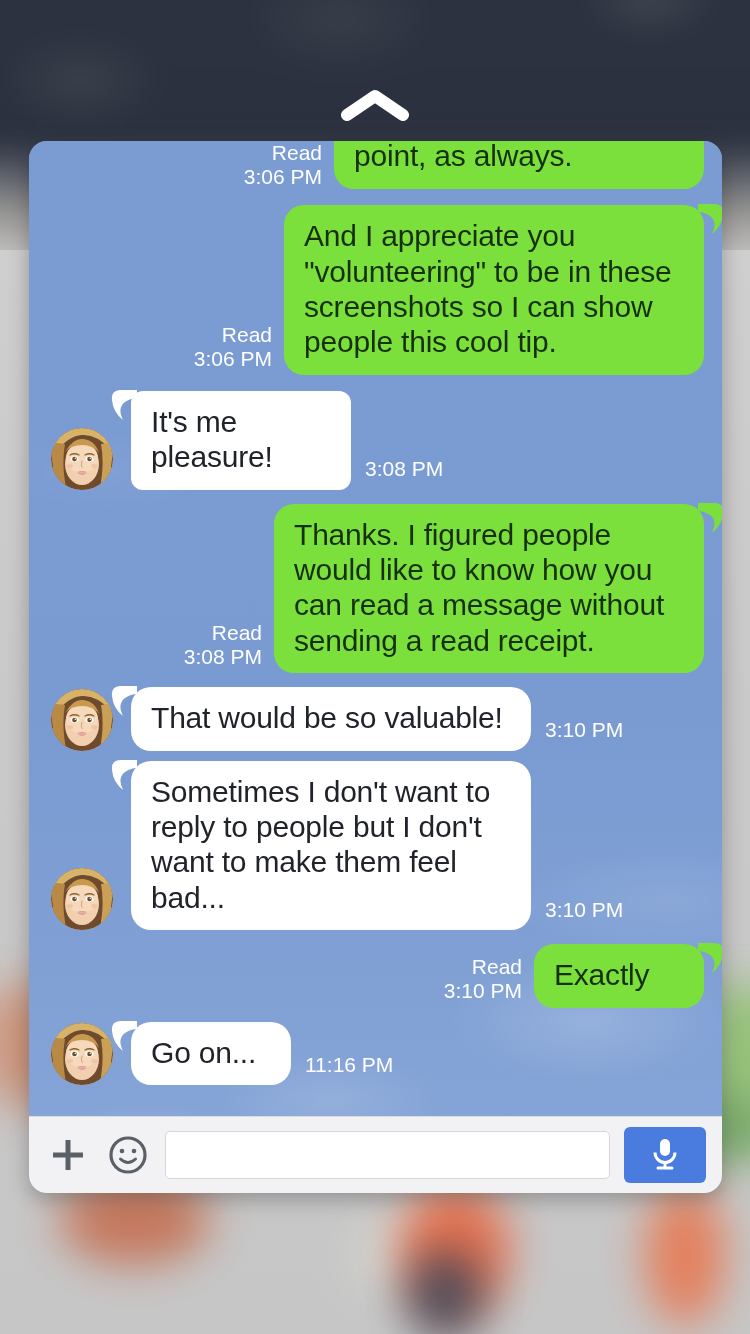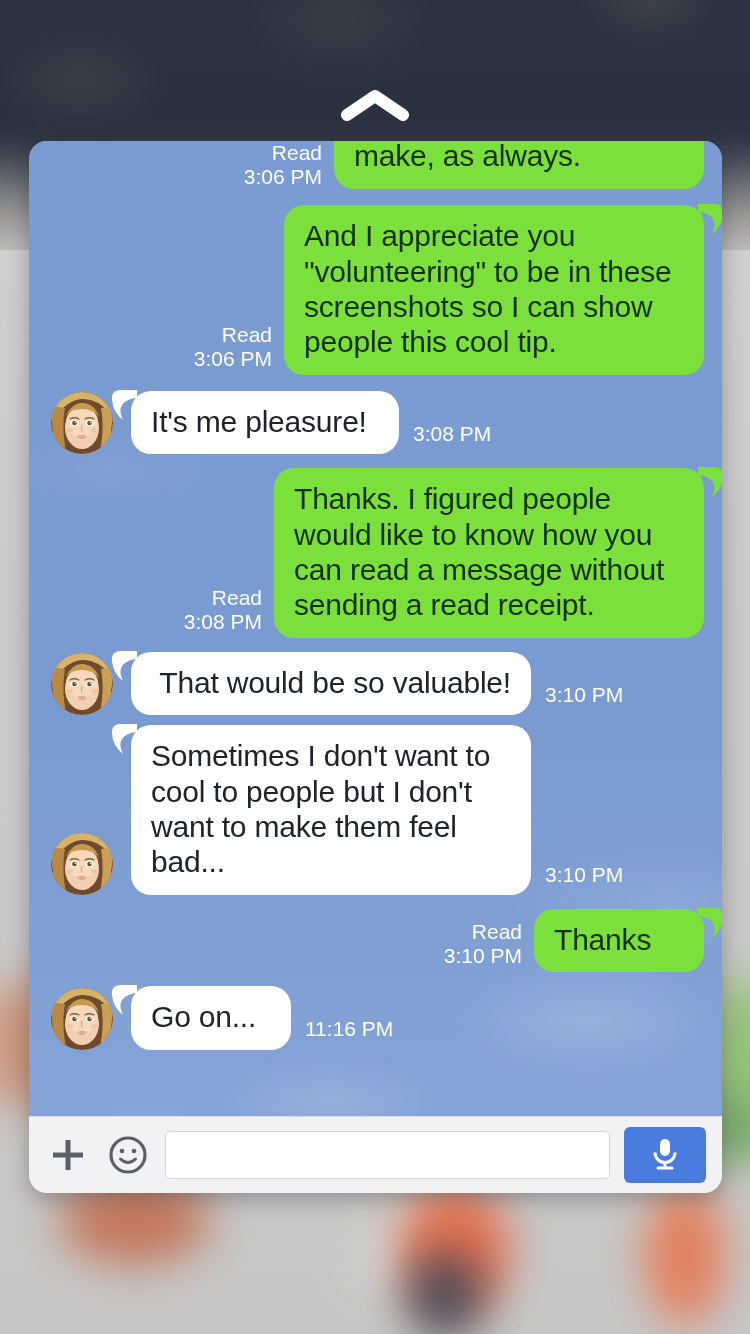--- a/index.html
+++ b/index.html
@@ -241,21 +241,21 @@
 <div id="card">
   <div id="chat-wallpaper"></div>
 
   <div id="messages">
       <div class="row out first" style="margin-bottom: 14px;">
         <div class="meta right" style="padding-bottom: 2px;">
           <span class="read">Read</span>
           <span class="time">3:06 PM</span>
         </div>
         <div class="bubble out clipped" style="width: 370px; height: 48px; display: flex; align-items: flex-end;">
-          <span>make, as always.</span>
+          <span>point, as always.</span>
         </div>
         <div style="width: 18px; flex: 0 0 auto;"></div>
       </div>
       <div class="row out" style="margin-bottom: 16px;">
         <div class="meta right">
           <span class="read">Read</span>
           <span class="time">3:06 PM</span>
         </div>
         <div class="bubble out" style="width: 420px;"><span>And I appreciate you "volunteering" to be in these screenshots so I can show people this cool tip.</span><svg class="tail right" viewBox="0 0 26 34" xmlns="http://www.w3.org/2000/svg" aria-hidden="true">
     <path d="M0 0 H16 Q26 0 25 10 Q24 22 14 30 Q20 18 12 12 Q6 8 0 8 Z" fill="#7ce03c"></path>
@@ -288,21 +288,21 @@
       <path d="M34 27 Q38.5 24.5 43 27" stroke="#8a6330" stroke-width="1.3" fill="none" stroke-linecap="round"></path>
       <path d="M31 33 Q29.6 38 31.4 39.4" stroke="#d9a886" stroke-width="1.1" fill="none" stroke-linecap="round"></path>
       <path d="M26 44 Q31 47.5 36 44 Q31 49.5 26 44 Z" fill="#cf7d7f"></path>
       <path d="M26 44 Q31 42 36 44 Q31 45.5 26 44 Z" fill="#e09a9a"></path>
       <ellipse cx="19" cy="38" rx="3" ry="2" fill="#eeb79b" opacity=".6"></ellipse>
       <ellipse cx="43" cy="38" rx="3" ry="2" fill="#eeb79b" opacity=".6"></ellipse>
     </g>
   </svg>
         </div>
         <div style="width: 18px; flex: 0 0 auto;"></div>
-        <div class="bubble in" style="width: 268px;"><span>It's me pleasure!</span><svg class="tail left" viewBox="0 0 26 34" xmlns="http://www.w3.org/2000/svg" aria-hidden="true">
+        <div class="bubble in" style="width: 220px; border-radius: 12px;"><span>It's me pleasure!</span><svg class="tail left" viewBox="0 0 26 34" xmlns="http://www.w3.org/2000/svg" aria-hidden="true">
     <path d="M26 0 H10 Q0 0 1 10 Q2 22 12 30 Q6 18 14 12 Q20 8 26 8 Z" fill="#ffffff"></path>
   </svg></div>
         <div class="meta left">
           <span class="time">3:08 PM</span>
         </div>
       </div>
       <div class="row out" style="margin-bottom: 14px;">
         <div class="meta right">
           <span class="read">Read</span>
           <span class="time">3:08 PM</span>
@@ -338,21 +338,21 @@
       <path d="M34 27 Q38.5 24.5 43 27" stroke="#8a6330" stroke-width="1.3" fill="none" stroke-linecap="round"></path>
       <path d="M31 33 Q29.6 38 31.4 39.4" stroke="#d9a886" stroke-width="1.1" fill="none" stroke-linecap="round"></path>
       <path d="M26 44 Q31 47.5 36 44 Q31 49.5 26 44 Z" fill="#cf7d7f"></path>
       <path d="M26 44 Q31 42 36 44 Q31 45.5 26 44 Z" fill="#e09a9a"></path>
       <ellipse cx="19" cy="38" rx="3" ry="2" fill="#eeb79b" opacity=".6"></ellipse>
       <ellipse cx="43" cy="38" rx="3" ry="2" fill="#eeb79b" opacity=".6"></ellipse>
     </g>
   </svg>
         </div>
         <div style="width: 18px; flex: 0 0 auto;"></div>
-        <div class="bubble in" style="width: 400px; text-align: right;"><span>That would be so valuable!</span><svg class="tail left" viewBox="0 0 26 34" xmlns="http://www.w3.org/2000/svg" aria-hidden="true">
+        <div class="bubble in" style="width: 400px;"><span>That would be so valuable!</span><svg class="tail left" viewBox="0 0 26 34" xmlns="http://www.w3.org/2000/svg" aria-hidden="true">
     <path d="M26 0 H10 Q0 0 1 10 Q2 22 12 30 Q6 18 14 12 Q20 8 26 8 Z" fill="#ffffff"></path>
   </svg></div>
         <div class="meta left">
           <span class="time">3:10 PM</span>
         </div>
       </div>
       <div class="row in" style="margin-bottom: 14px;">
         <div class="avatar">
   <svg viewBox="0 0 62 62" xmlns="http://www.w3.org/2000/svg" aria-hidden="true">
     <defs>
@@ -378,33 +378,33 @@
       <path d="M34 27 Q38.5 24.5 43 27" stroke="#8a6330" stroke-width="1.3" fill="none" stroke-linecap="round"></path>
       <path d="M31 33 Q29.6 38 31.4 39.4" stroke="#d9a886" stroke-width="1.1" fill="none" stroke-linecap="round"></path>
       <path d="M26 44 Q31 47.5 36 44 Q31 49.5 26 44 Z" fill="#cf7d7f"></path>
       <path d="M26 44 Q31 42 36 44 Q31 45.5 26 44 Z" fill="#e09a9a"></path>
       <ellipse cx="19" cy="38" rx="3" ry="2" fill="#eeb79b" opacity=".6"></ellipse>
       <ellipse cx="43" cy="38" rx="3" ry="2" fill="#eeb79b" opacity=".6"></ellipse>
     </g>
   </svg>
         </div>
         <div style="width: 18px; flex: 0 0 auto;"></div>
-        <div class="bubble in" style="width: 400px;"><span>Sometimes I don't want to cool to people but I don't want to make them feel bad...</span><svg class="tail left" viewBox="0 0 26 34" xmlns="http://www.w3.org/2000/svg" aria-hidden="true">
+        <div class="bubble in" style="width: 400px;"><span>Sometimes I don't want to reply to people but I don't want to make them feel bad...</span><svg class="tail left" viewBox="0 0 26 34" xmlns="http://www.w3.org/2000/svg" aria-hidden="true">
     <path d="M26 0 H10 Q0 0 1 10 Q2 22 12 30 Q6 18 14 12 Q20 8 26 8 Z" fill="#ffffff"></path>
   </svg></div>
         <div class="meta left">
           <span class="time">3:10 PM</span>
         </div>
       </div>
       <div class="row out" style="margin-bottom: 14px;">
         <div class="meta right">
           <span class="read">Read</span>
           <span class="time">3:10 PM</span>
         </div>
-        <div class="bubble out" style="width: 170px;"><span>Thanks</span><svg class="tail right" viewBox="0 0 26 34" xmlns="http://www.w3.org/2000/svg" aria-hidden="true">
+        <div class="bubble out" style="width: 170px;"><span>Exactly</span><svg class="tail right" viewBox="0 0 26 34" xmlns="http://www.w3.org/2000/svg" aria-hidden="true">
     <path d="M0 0 H16 Q26 0 25 10 Q24 22 14 30 Q20 18 12 12 Q6 8 0 8 Z" fill="#7ce03c"></path>
   </svg></div>
         <div style="width: 18px; flex: 0 0 auto;"></div>
       </div>
       <div class="row in" style="margin-bottom: 10px;">
         <div class="avatar">
   <svg viewBox="0 0 62 62" xmlns="http://www.w3.org/2000/svg" aria-hidden="true">
     <defs>
       <clipPath id="cp">
                 <circle cx="31" cy="31" r="31"></circle>

